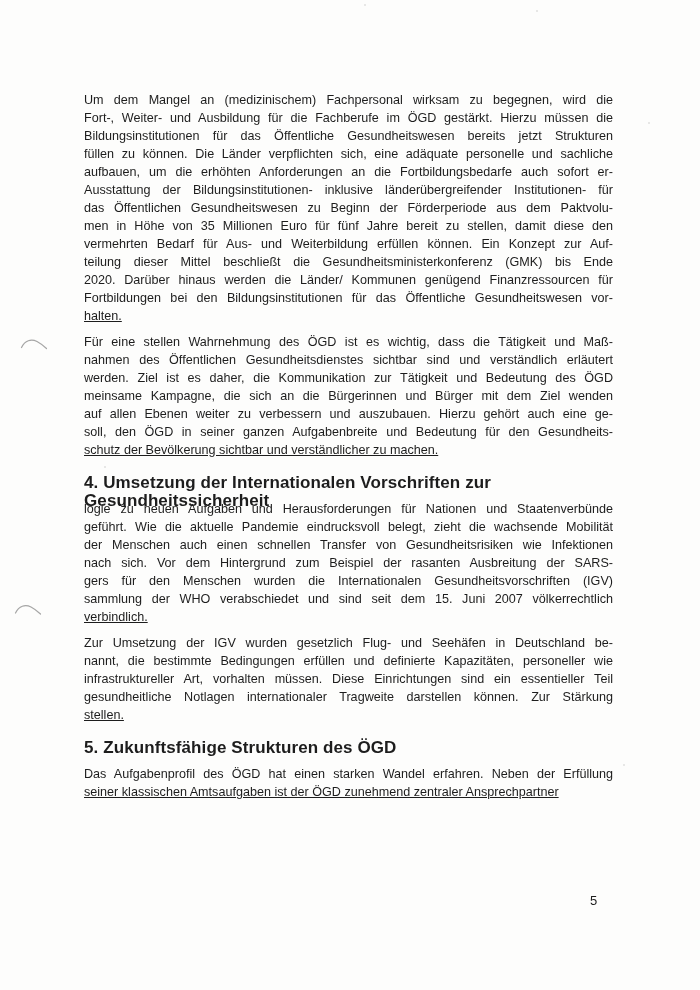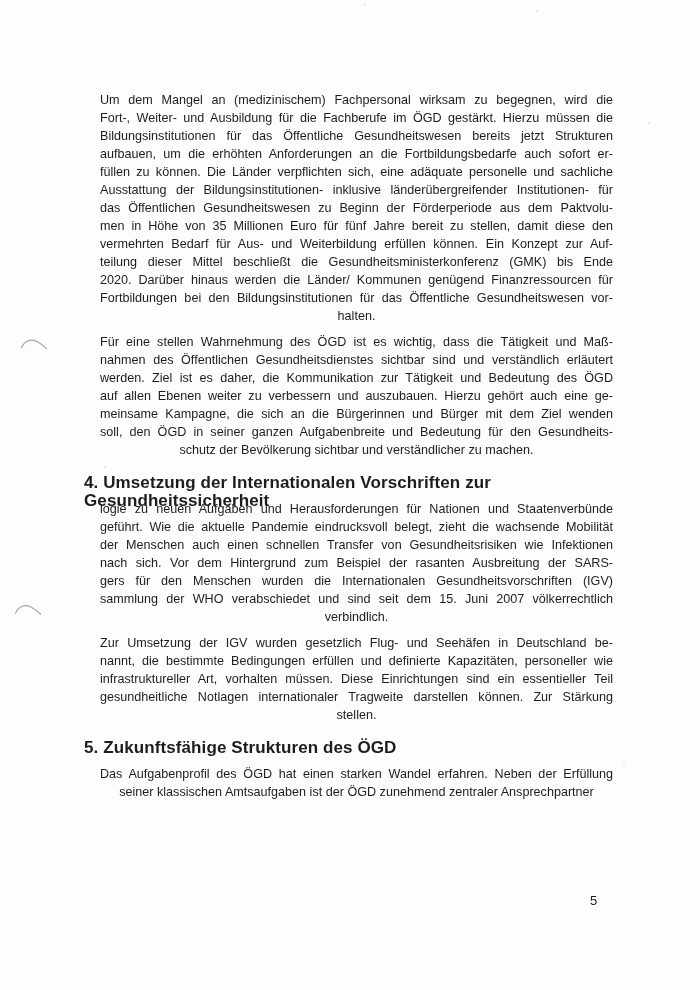--- a/index.html
+++ b/index.html
@@ -18,32 +18,33 @@
   }
   .content {
     position: absolute;
     left: 84px;
     top: 91px;
     width: 529px;
     font-size: 12.6px;
     line-height: 18px;
   }
   .paragraph {
-    margin: 0 0 8px 16px;
+    margin: 0 0 8px 0;
   }
   .line {
     height: 18px;
     overflow: hidden;
     text-align: justify;
     text-align-last: justify;
     white-space: normal;
   }
   .line.last {
-    text-align: center;
+    text-align: left;
     text-align-last: auto;
+    text-decoration: underline;
   }
   .heading {
     font-weight: 700;
     font-size: 17px;
     line-height: 18px;
     height: 18px;
     margin: 15px 0 8px 0;
     letter-spacing: 0.1px;
   }
   .page-number {
@@ -69,37 +70,37 @@
 </style>
 </head>
 <body>
 
 <div class="page">
   <div class="content">
       <div class="paragraph">
         <div class="line">Um dem Mangel an (medizinischem) Fachpersonal wirksam zu begegnen, wird die</div>
         <div class="line">Fort-, Weiter- und Ausbildung für die Fachberufe im ÖGD gestärkt. Hierzu müssen die</div>
         <div class="line">Bildungsinstitutionen für das Öffentliche Gesundheitswesen bereits jetzt Strukturen</div>
+        <div class="line">füllen zu können. Die Länder verpflichten sich, eine adäquate personelle und sachliche</div>
         <div class="line">aufbauen, um die erhöhten Anforderungen an die Fortbildungsbedarfe auch sofort er-</div>
-        <div class="line">füllen zu können. Die Länder verpflichten sich, eine adäquate personelle und sachliche</div>
         <div class="line">Ausstattung der Bildungsinstitutionen- inklusive länderübergreifender Institutionen- für</div>
         <div class="line">das Öffentlichen Gesundheitswesen zu Beginn der Förderperiode aus dem Paktvolu-</div>
         <div class="line">men in Höhe von 35 Millionen Euro für fünf Jahre bereit zu stellen, damit diese den</div>
         <div class="line">vermehrten Bedarf für Aus- und Weiterbildung erfüllen können. Ein Konzept zur Auf-</div>
         <div class="line">teilung dieser Mittel beschließt die Gesundheitsministerkonferenz (GMK) bis Ende</div>
         <div class="line">2020. Darüber hinaus werden die Länder/ Kommunen genügend Finanzressourcen für</div>
         <div class="line">Fortbildungen bei den Bildungsinstitutionen für das Öffentliche Gesundheitswesen vor-</div>
         <div class="line last">halten.</div>
       </div>
       <div class="paragraph">
         <div class="line">Für eine stellen Wahrnehmung des ÖGD ist es wichtig, dass die Tätigkeit und Maß-</div>
         <div class="line">nahmen des Öffentlichen Gesundheitsdienstes sichtbar sind und verständlich erläutert</div>
         <div class="line">werden. Ziel ist es daher, die Kommunikation zur Tätigkeit und Bedeutung des ÖGD</div>
+        <div class="line">meinsame Kampagne, die sich an die Bürgerinnen und Bürger mit dem Ziel wenden</div>
         <div class="line">auf allen Ebenen weiter zu verbessern und auszubauen. Hierzu gehört auch eine ge-</div>
-        <div class="line">meinsame Kampagne, die sich an die Bürgerinnen und Bürger mit dem Ziel wenden</div>
         <div class="line">soll, den ÖGD in seiner ganzen Aufgabenbreite und Bedeutung für den Gesundheits-</div>
         <div class="line last">schutz der Bevölkerung sichtbar und verständlicher zu machen.</div>
       </div>
       <div class="heading">4. Umsetzung der Internationalen Vorschriften zur Gesundheitssicherheit</div>
       <div class="paragraph">
         <div class="line">logie zu neuen Aufgaben und Herausforderungen für Nationen und Staatenverbünde</div>
         <div class="line">geführt. Wie die aktuelle Pandemie eindrucksvoll belegt, zieht die wachsende Mobilität</div>
         <div class="line">der Menschen auch einen schnellen Transfer von Gesundheitsrisiken wie Infektionen</div>
         <div class="line">nach sich. Vor dem Hintergrund zum Beispiel der rasanten Ausbreitung der SARS-</div>
         <div class="line">gers für den Menschen wurden die Internationalen Gesundheitsvorschriften (IGV)</div>

